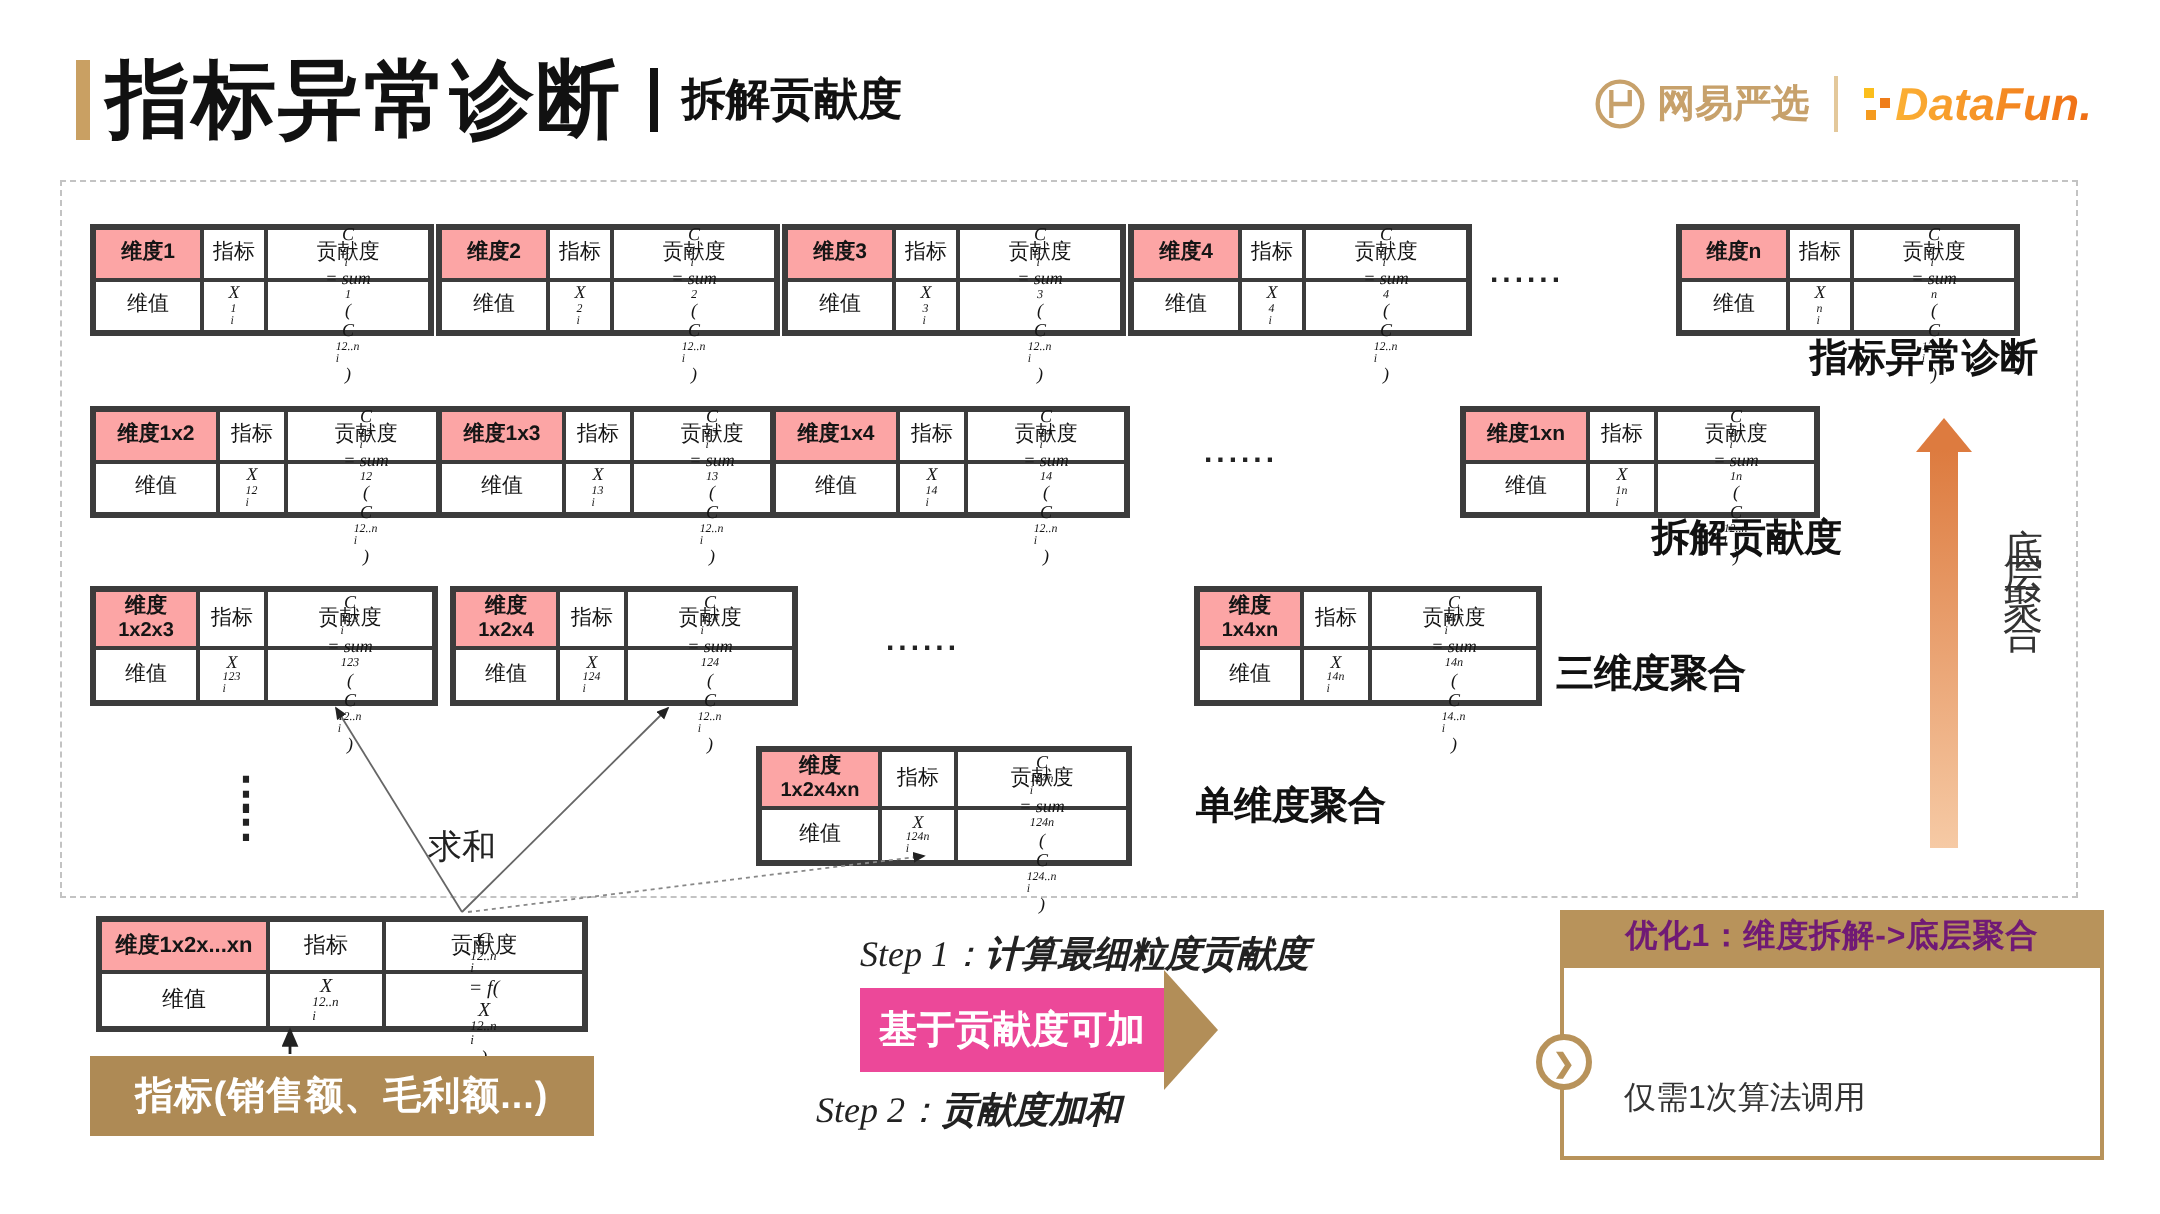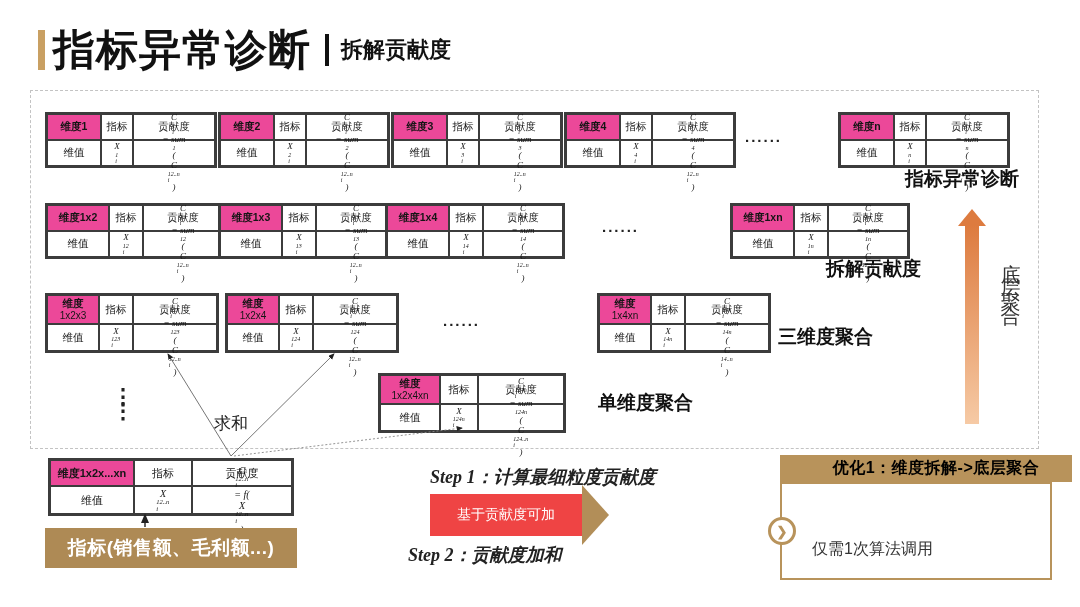--- a/index.html
+++ b/index.html
@@ -27,38 +27,38 @@
   .diagram-box{position:absolute;left:30px;top:90px;width:1007px;height:357px;
                border:1px dashed #c3c3c3;background:#fff;}
 
   
   .tslot{position:absolute;}
   .dtable{display:inline-block;border:2px solid #3c3c3c;background:#fff;}
   .drow{display:flex;}
   .dcell{border:1px solid #3c3c3c;box-sizing:border-box;display:flex;flex-direction:column;
          align-items:center;justify-content:center;font-size:10.5px;background:#fff;
          padding:0 2px;line-height:1.1;color:#151515;}
-  .dcell.dim{background:#ec4899;font-weight:700;}
+  .dcell.dim{background:#fca5a5;font-weight:700;}
   .formula{font-family:"Liberation Serif",serif;font-style:italic;font-size:9px;white-space:nowrap;}
   .formula sup{font-size:0.68em;}
   .supsub{display:inline-flex;flex-direction:column;align-items:flex-start;font-size:0.66em;
           line-height:1.02;vertical-align:-0.42em;margin:0 1px 0 0.5px;}
   .supsub .ssub{}
   .lv1 .drow,.lv2 .drow{height:26px;}
   .lv1 .c1{width:54px}.lv1 .c2{width:32px}.lv1 .c3{width:82px}
   .lv2 .c1{width:62px}.lv2 .c2{width:34px}.lv2 .c3{width:80px}
   .lv3 .drow.head{height:29px}.lv3 .drow.body{height:27px}
   .lv3 .c1{width:52px}.lv3 .c2{width:34px}.lv3 .c3{width:84px}
   .lv4 .drow.head{height:29px}.lv4 .drow.body{height:27px}
   .lv4 .c1{width:60px}.lv4 .c2{width:38px}.lv4 .c3{width:86px}
   .lvb .drow.head{height:26px}.lvb .drow.body{height:28px}
   .lvb .c1{width:84px}.lvb .c2{width:58px}.lvb .c3{width:100px}
   .lvb .dcell{font-size:11px}
   .lvb .formula{font-size:10px}
-  .dim-l2{font-size:10px;font-weight:400;}
+  .dim-l2{font-size:10px;font-weight:700;}
 
   .agg-label{position:absolute;font-size:19px;font-weight:800;color:#111;}
   .hdots{position:absolute;font-size:15px;font-weight:800;letter-spacing:2px;color:#222;}
   .vdots{position:absolute;font-size:22px;font-weight:700;color:#222;line-height:0.62;white-space:pre;}
   .sum-label{position:absolute;font-size:17px;color:#222;}
 
   
   .up-arrow-head{position:absolute;left:958px;top:209px;width:0;height:0;
                  border-left:14px solid transparent;border-right:14px solid transparent;
                  border-bottom:17px solid #DD7B3F;}
@@ -67,33 +67,33 @@
   .bottom-agg{position:absolute;left:998px;top:248px;writing-mode:vertical-rl;
               letter-spacing:14px;font-size:20px;color:#333;font-weight:500;}
 
   
   .metric-box{position:absolute;left:45px;top:528px;width:252px;height:40px;background:#AE8A55;
               color:#fff;font-size:19px;font-weight:800;display:flex;align-items:center;
               justify-content:center;letter-spacing:0.5px;}
 
   
   .step-line{position:absolute;font-size:18px;color:#222;}
-  .step-prefix{font-family:"Liberation Serif",serif;font-style:italic;font-weight:700;}
+  .step-prefix{font-family:"Liberation Serif",serif;font-style:italic;font-weight:400;}
   .step-text{font-weight:700;font-style:italic;}
-  .step-arrow{position:absolute;left:430px;top:494px;width:152px;height:42px;background:#ef4444;
-              color:#fff;font-size:14px;font-weight:400;display:flex;align-items:center;
+  .step-arrow{position:absolute;left:430px;top:494px;width:152px;height:42px;background:#ec4899;
+              color:#fff;font-size:19px;font-weight:700;display:flex;align-items:center;
               justify-content:center;}
   .step-arrow:after{content:"";position:absolute;right:-27px;top:-9px;width:0;height:0;
               border-top:30px solid transparent;border-bottom:30px solid transparent;
               border-left:27px solid #B28E58;}
 
   
   .opt-header{position:absolute;left:780px;top:455px;width:272px;height:27px;background:#B8935B;
-              color:#000000;font-size:16px;font-weight:800;display:flex;align-items:center;
-              justify-content:center;letter-spacing:0.5px;padding-left:20px;}
+              color:#701a75;font-size:16px;font-weight:800;display:flex;align-items:center;
+              justify-content:center;letter-spacing:0.5px;}
   .opt-body{position:absolute;left:780px;top:482px;width:268px;height:94px;background:#fff;
             border:2px solid #B8935B;}
   .opt-item{position:absolute;left:30px;font-size:16px;color:#333;}
   .opt-item.i1{top:15px;} .opt-item.i2{top:55px;}
   .opt-chevron{position:absolute;left:-14px;top:33px;width:22px;height:22px;border-radius:50%;
                background:#fff;border:3px solid #B8935B;color:#B8935B;font-size:13px;font-weight:800;
                display:flex;align-items:center;justify-content:center;}
   svg.overlay{position:absolute;left:0;top:0;pointer-events:none;}
 </style>
 </head>
@@ -101,20 +101,36 @@
 
 <div class="canvas">
 
   <div class="title-wrap">
     <div class="title-accent"></div>
     <span class="title-main">指标异常诊断</span>
     <div class="title-div"></div>
     <span class="title-sub">拆解贡献度</span>
   </div>
 
+  <div class="logos">
+    <div class="ne-logo">
+      <span style="display:inline-flex;">
+        <svg width="26" height="26" viewBox="0 0 24 24">
+          <circle cx="12" cy="12" r="10.3" fill="none" stroke="#C7A16B" stroke-width="2"></circle>
+          <path d="M8 5.5 V18.5 M8 12 H16.5 M16.5 5.5 V13" stroke="#C7A16B" stroke-width="2" fill="none"></path>
+        </svg>
+      </span>
+      <span>网易严选</span>
+    </div>
+    <div class="logo-rule"></div>
+    <div class="df-logo">
+      <span class="df-px"></span>
+      <span class="df-text">DataFun.</span>
+    </div>
+  </div>
 
   <div class="diagram-box"></div>
 
   <div class="tslot lv1" style="left:45px;top:112px">
   <div class="dtable">
     <div class="drow head">
       <div class="dcell dim c1">
         <span class="dim-l1">维度1</span>
 
       </div>

